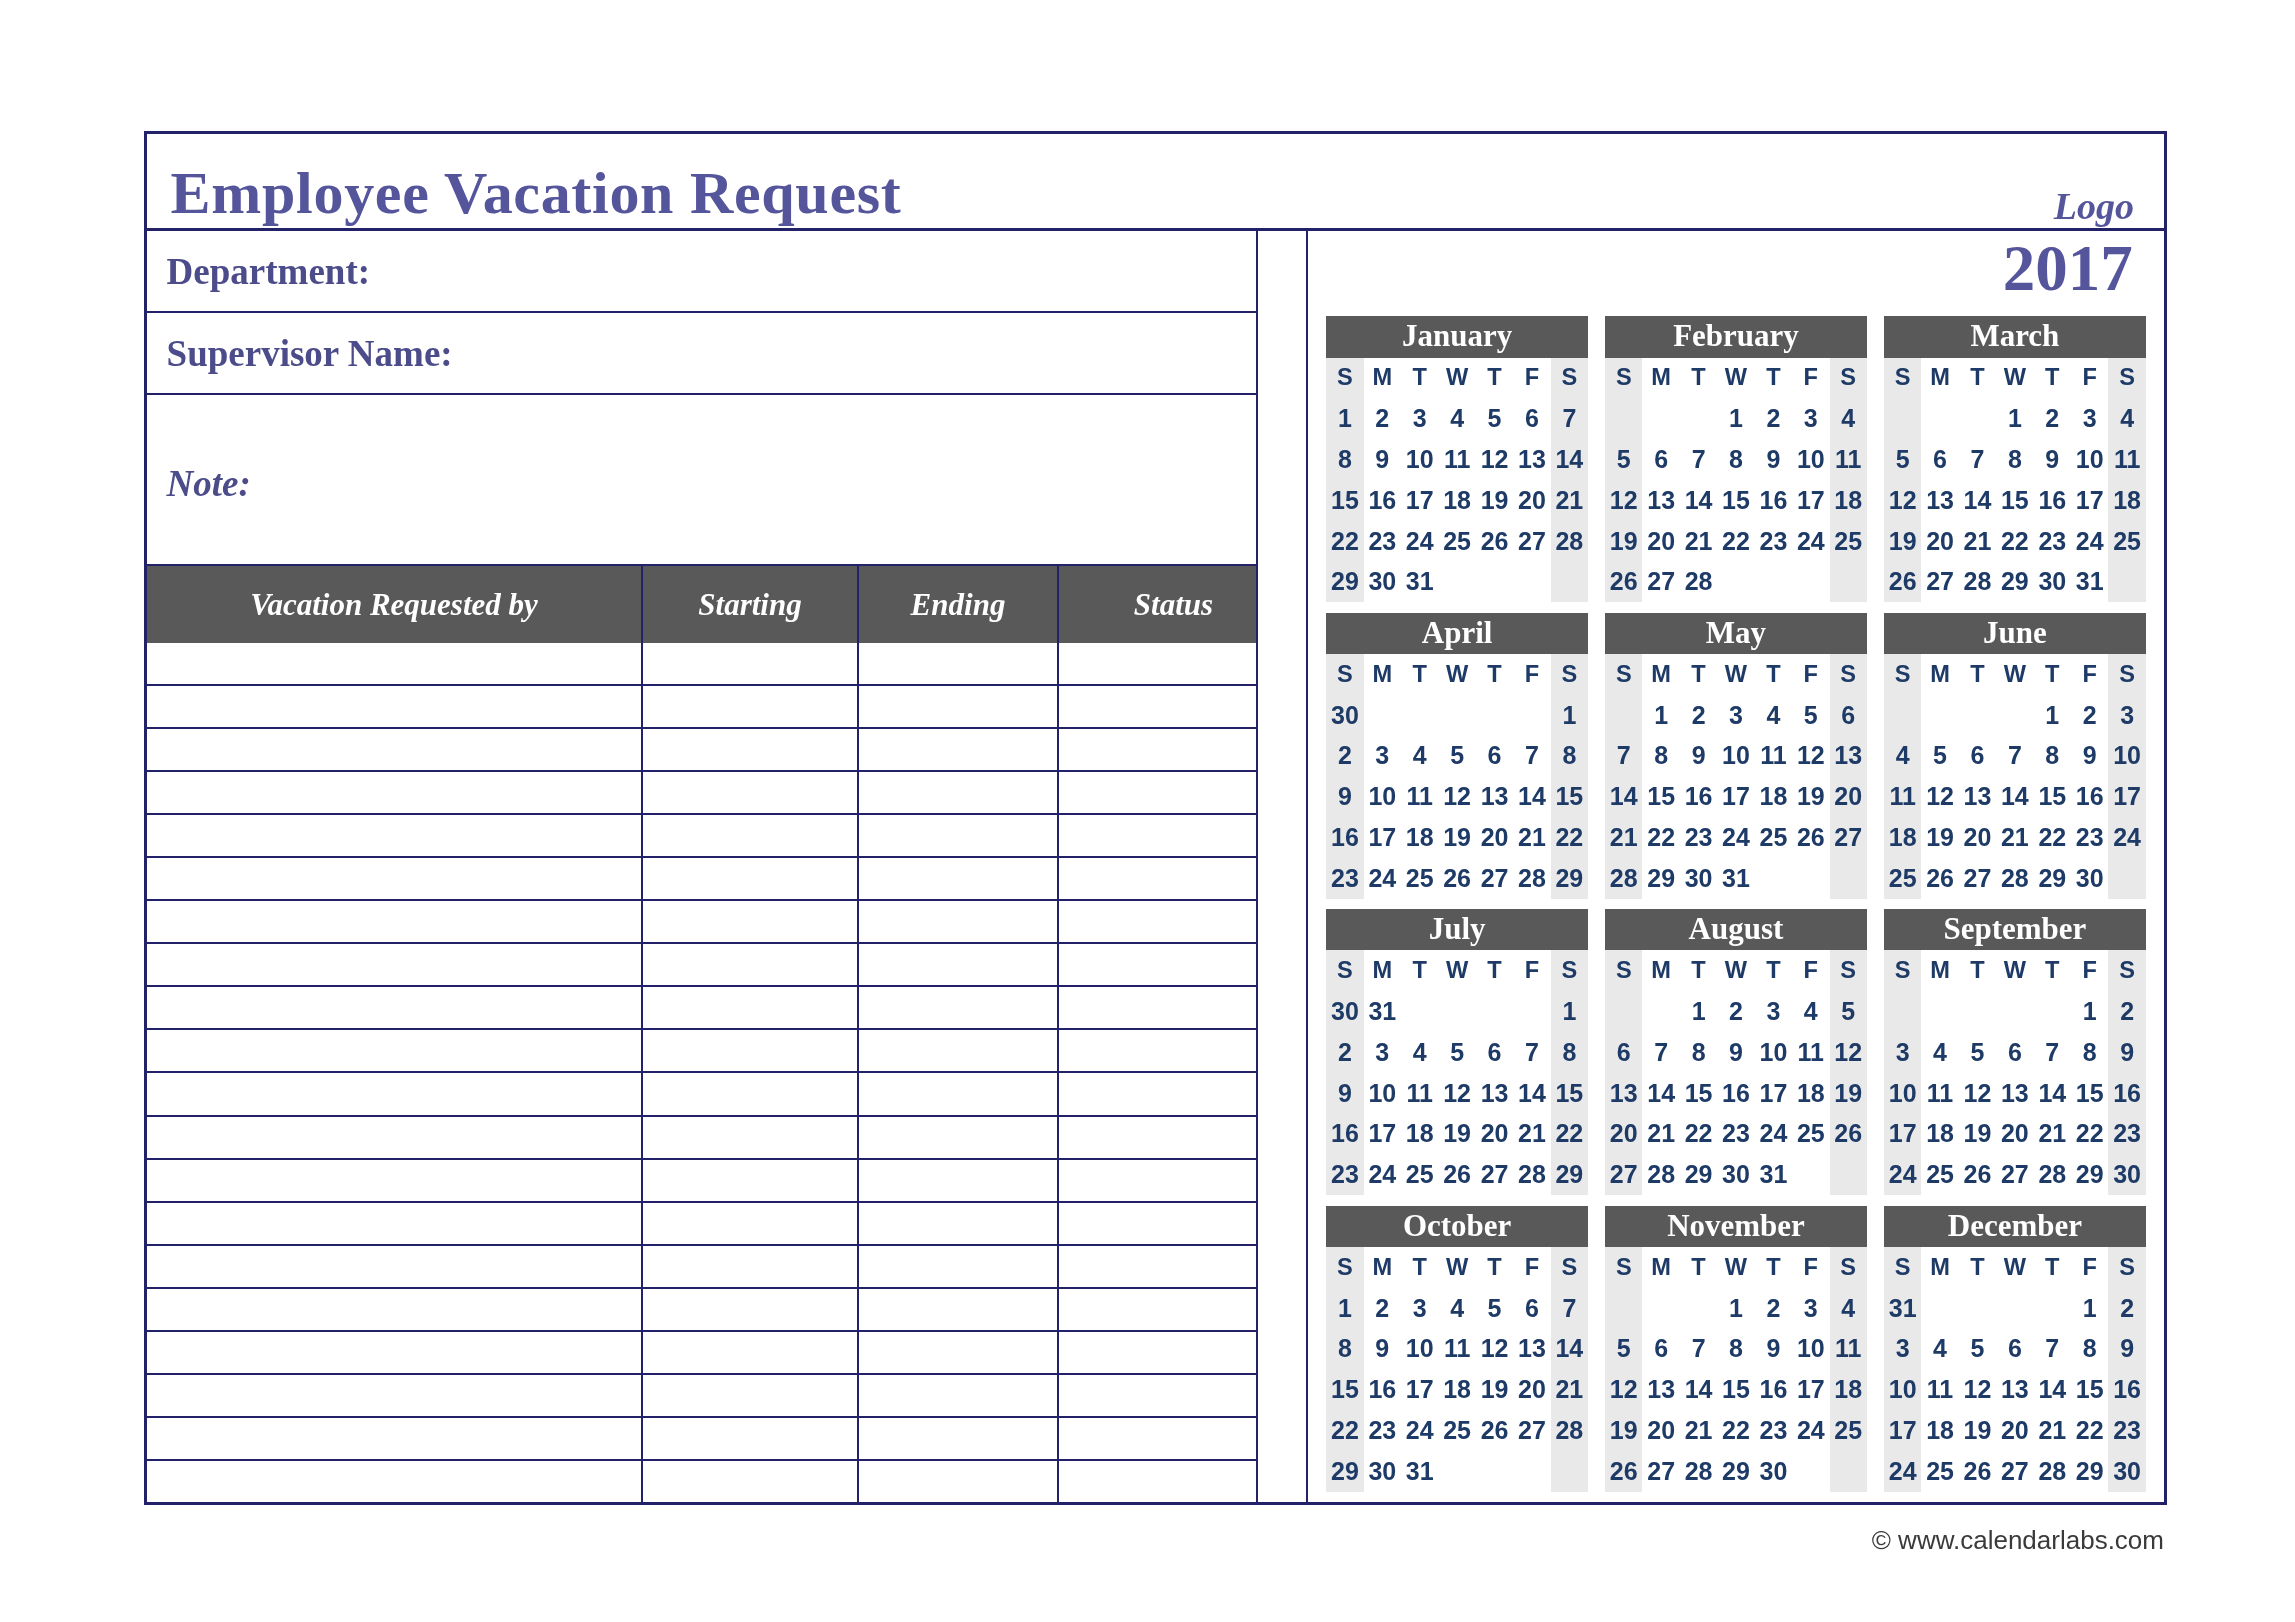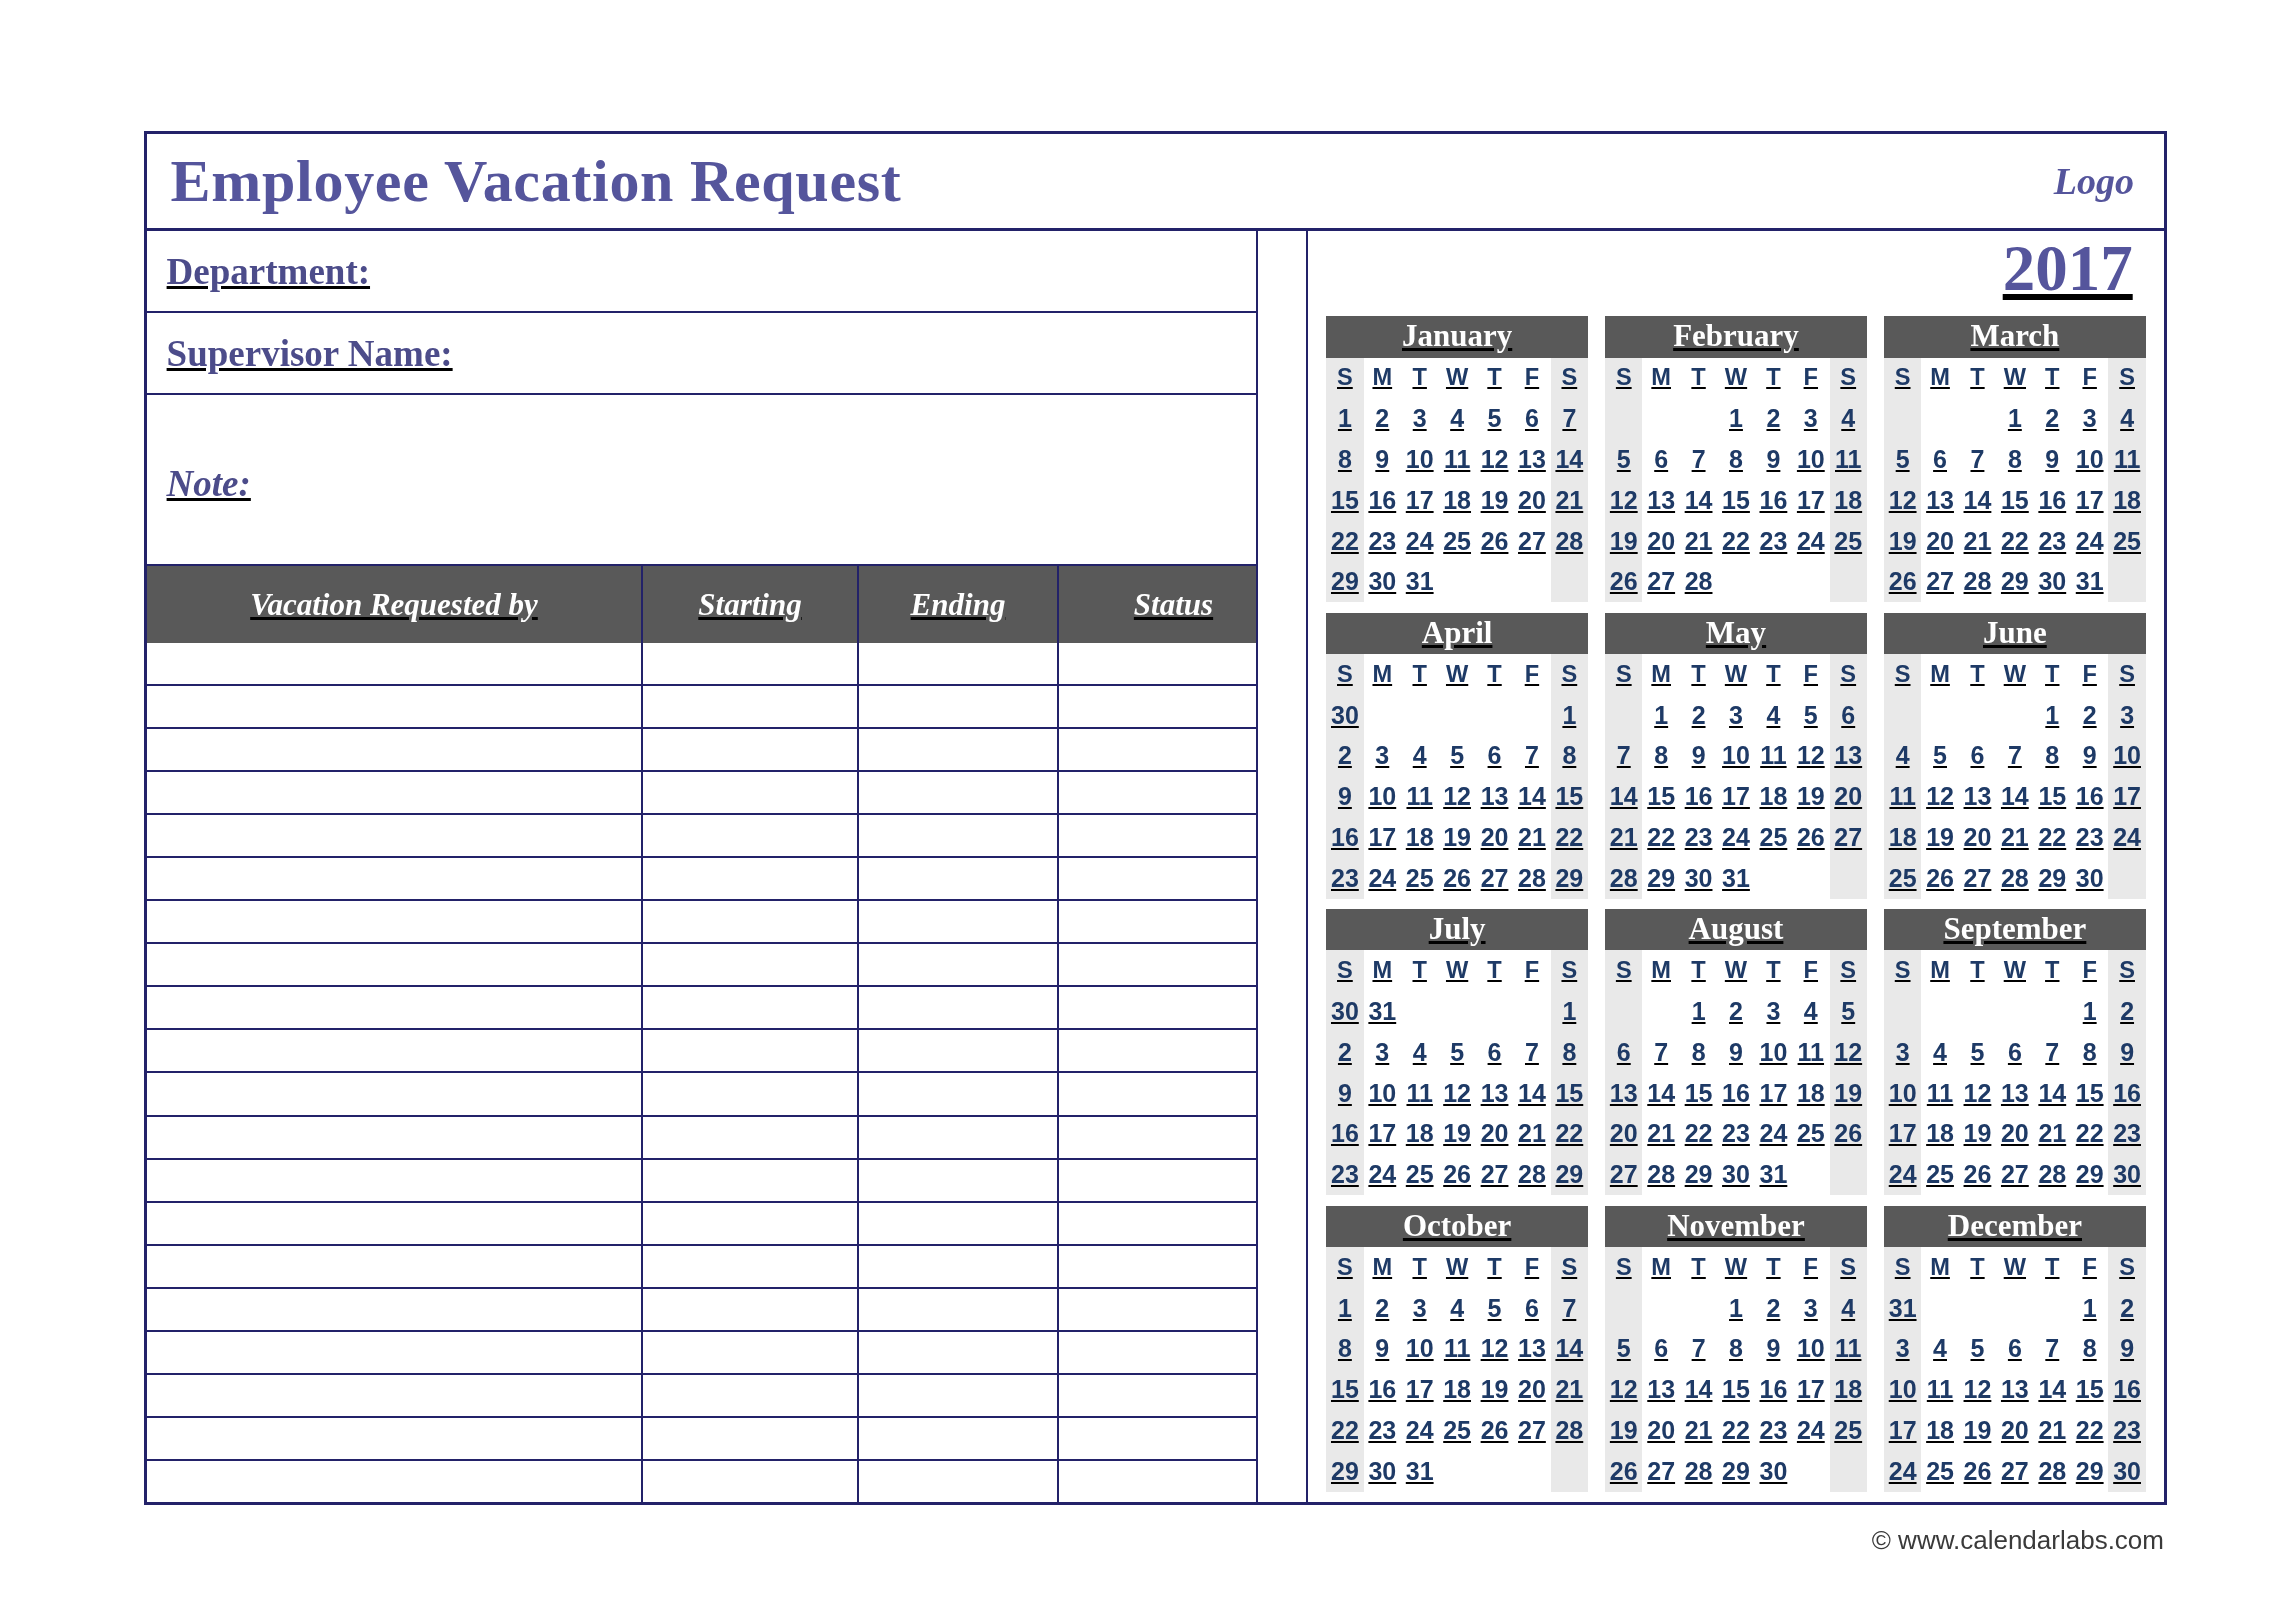--- a/index.html
+++ b/index.html
@@ -24,39 +24,39 @@
     display: flex;
     flex-direction: column;
     background: #ffffff;
   }
 
   
   .header {
     flex: 0 0 97px;
     border-bottom: 3.3px solid var(--border-navy, #232269);
     display: flex;
-    align-items: center;
+    align-items: flex-end;
     justify-content: space-between;
     padding: 0 30px 0 23.6px;
   }
   .title {
     font-size: 60px;
     font-weight: bold;
     color: var(--accent-indigo, #55559c);
     letter-spacing: 0.7px;
   }
   .logo {
     font-size: 38px;
     font-weight: bold;
     font-style: italic;
     color: var(--accent-indigo, #55559c);
   }
 
   
-  .body-row { flex: 1; display: flex; min-height: 0; text-decoration: underline; }
+  .body-row { flex: 1; display: flex; min-height: 0; }
 
   .left-pane {
     flex: 0 0 1111px;
     border-right: 2.6px solid var(--border-navy, #232269);
     display: flex;
     flex-direction: column;
     min-height: 0;
   }
   .pane-gap { flex: 0 0 48px; }
   .right-pane {

